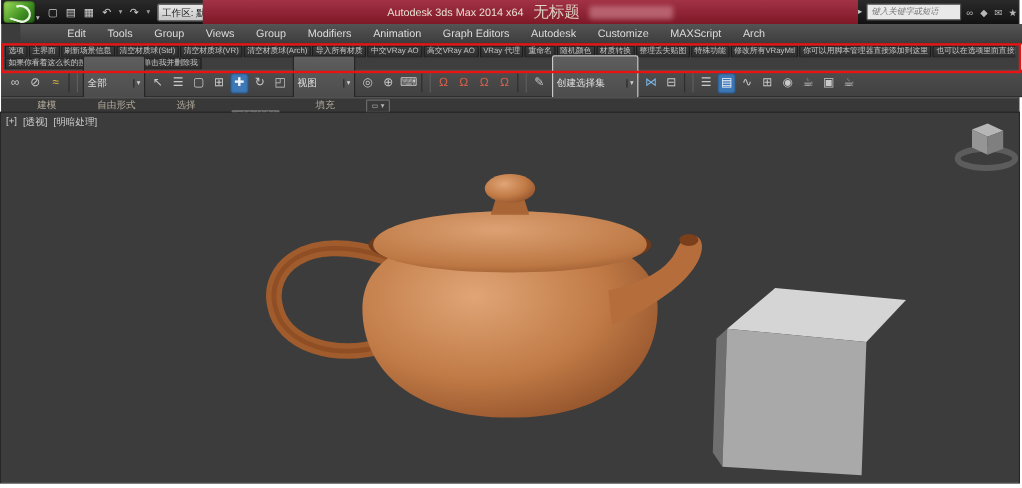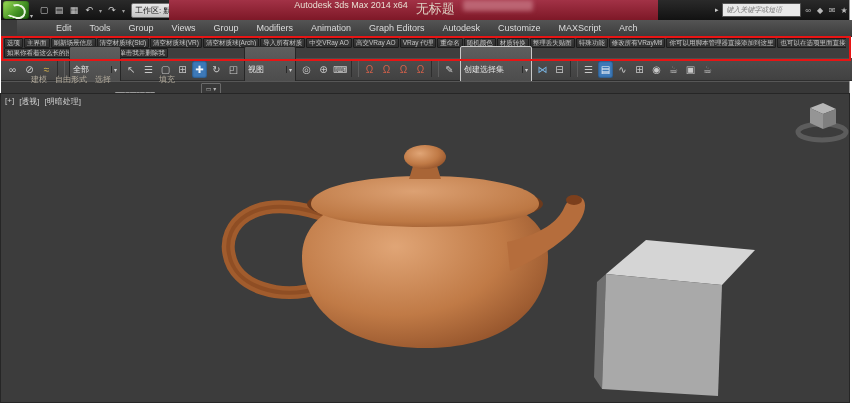--- a/index.html
+++ b/index.html
@@ -16,22 +16,22 @@
     border:2px solid #eaf6e2;border-left-color:transparent;border-radius:50% 50% 50% 10%;transform:rotate(18deg);}
   .logo-arrow{position:absolute;left:29px;top:12px;font-size:6px;color:#bbb;}
   .qat{position:absolute;left:36px;top:2px;height:16px;display:flex;align-items:center;gap:1px;}
   .qbtn{width:14px;height:14px;display:flex;align-items:center;justify-content:center;
     color:#cfcfcf;font-size:9px;border-radius:2px;}
   .qbtn.small{width:7px;font-size:6px;color:#9f9f9f;}
   .workspace{margin-left:3px;height:13px;background:linear-gradient(#e9e9e9,#c6c6c6);
     border:1px solid #6f6f6f;border-radius:2px;color:#1d1d1d;font-size:8px;
     display:flex;align-items:center;padding:0 3px;gap:4px;}
   .workspace .dd{font-size:6px;color:#333;}
-  .title-red{position:absolute;left:168px;top:0;width:489px;height:20px;
-    background:linear-gradient(#a23246,#7e1827);display:flex;align-items:flex-start;justify-content:center;gap:8px;}
+  .title-red{position:absolute;left:168px;top:0;width:546px;height:20px;
+    background:linear-gradient(#a23246,#7e1827);display:flex;align-items:center;justify-content:center;gap:8px;}
   .title-red .t1{font-size:9px;color:#e8ded2;}
   .title-red .t2{font-size:13px;color:#ded2c4;}
   .redact{width:70px;height:11px;background:rgba(216,148,158,.55);filter:blur(2px);border-radius:2px;}
   .infocenter{position:absolute;right:0;top:0;width:134px;height:20px;display:flex;align-items:center;gap:2px;padding-left:2px;}
   .ic-expand{color:#c9c9c9;font-size:7px;width:6px;}
   .ic-search{width:80px;height:12px;background:#e9e9e9;border:1px solid #555;border-radius:1px;
     font-size:7px;color:#777;font-style:italic;display:flex;align-items:center;padding:0 3px;overflow:hidden;white-space:nowrap;}
   .ic-icons{display:flex;gap:2px;}
   .ic-ic{width:10px;height:12px;color:#b9b9b9;font-size:8px;display:flex;align-items:center;justify-content:center;}
 
@@ -64,21 +64,21 @@
   .tdd{height:13px;min-width:44px;background:linear-gradient(#5e5e5e,#474747);border:1px solid #262626;
     border-radius:2px;color:#e2e2e2;font-size:8px;display:flex;align-items:center;
     padding:16px 3px;margin:0 2px;justify-content:space-between;gap:4px;}
   .tdd:after{content:"▾";font-size:6px;color:#cfcfcf;border-left:1px solid #2a2a2a;padding-left:2px;}
   .tdd.wide{min-width:64px;border-color:#c9c9c9;}
 
   
   .ribbon{position:absolute;left:0;top:81px;width:100%;height:12px;
     background:#383838;border-top:1px solid #575757;border-bottom:1px solid #242424;
     display:flex;align-items:center;}
-  .ribbon .rrow{display:flex;align-items:flex-start;padding-left:26px;}
+  .ribbon .rrow{display:flex;align-items:center;padding-left:26px;gap:26px;}
   .rtab{font-size:8px;color:#b3ab9c;line-height:10px;padding:0 4px;white-space:nowrap;}
   .rtab.active{background:#9a9a9a;color:#161616;border-radius:1px;margin-top:17px;}
   .ribbon-toggle{margin-left:22px;width:18px;height:9px;border:1px solid #6a6a6a;border-radius:1px;
     color:#b5b5b5;font-size:6px;display:flex;align-items:center;justify-content:center;gap:2px;}
 
   
   .viewport{position:absolute;left:0;top:94px;width:848px;height:308px;background:#3c3c3c;outline:1px solid #262626;}
   .vp-labels{position:absolute;left:4px;top:2px;display:flex;gap:5px;z-index:3;}
   .vp-label{font-size:8px;color:#cfcfcf;}
   .scene{position:absolute;left:0;top:0;width:848px;height:308px;}

